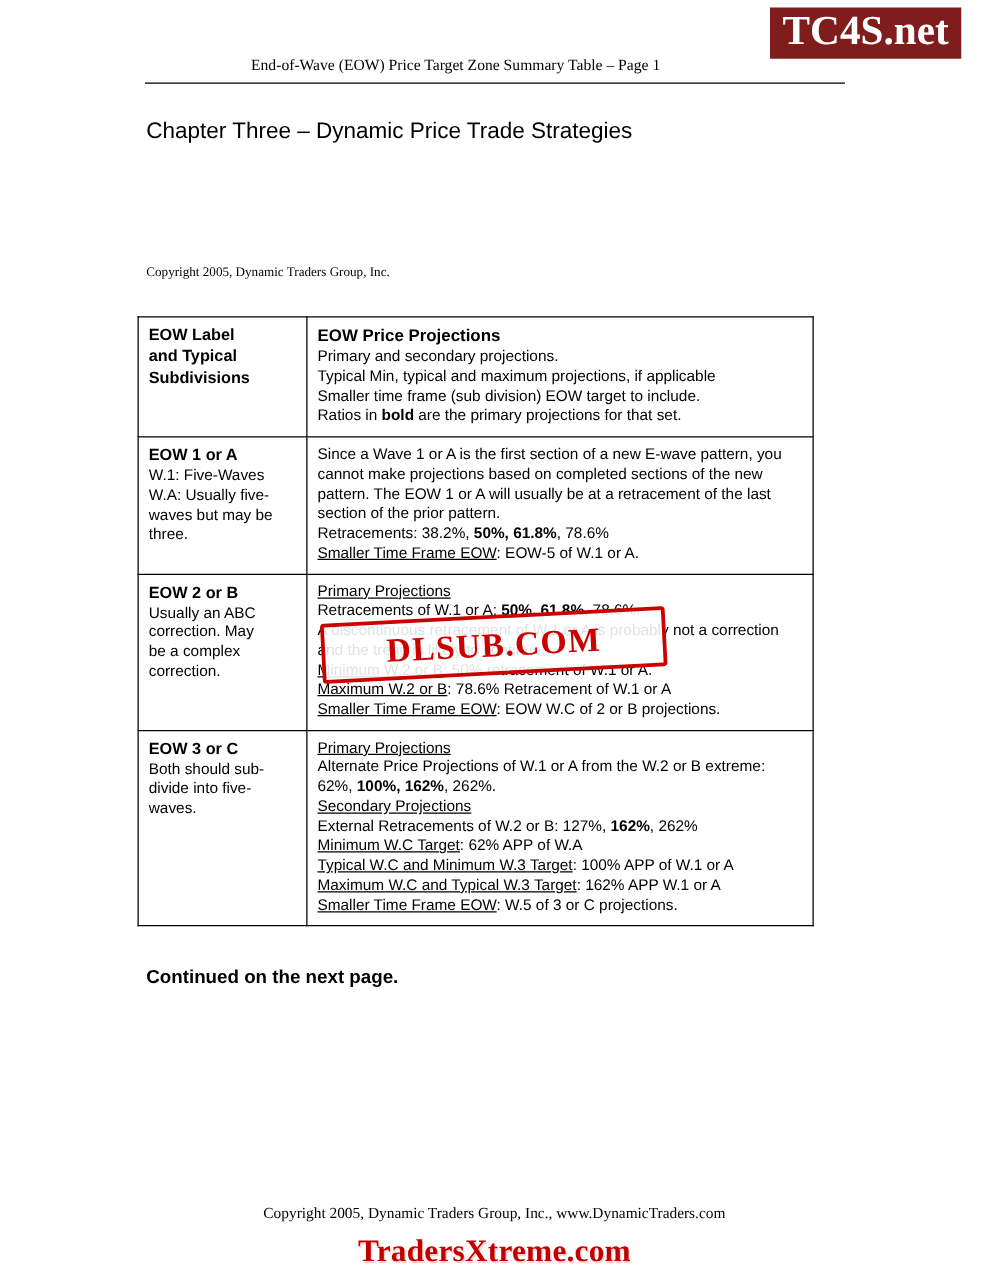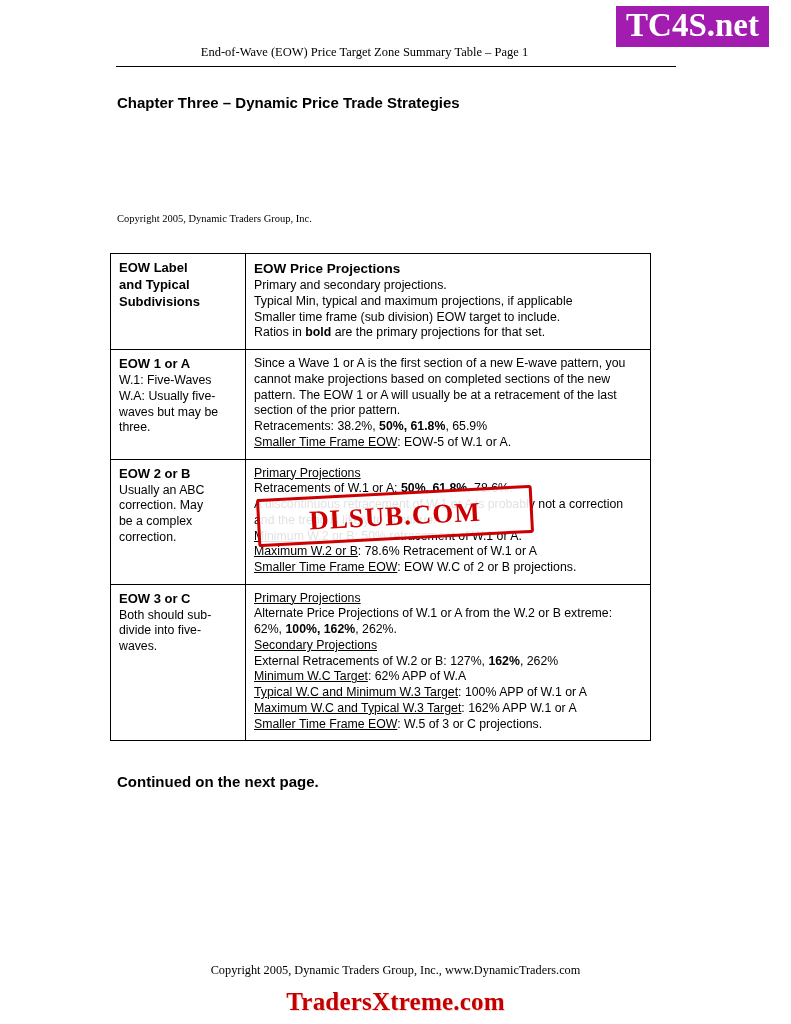--- a/index.html
+++ b/index.html
@@ -25,21 +25,21 @@
 
   
   .tc4s-watermark {
     position: absolute;
     right: 22px;
     top: 6px;
     font-family: "Liberation Serif", serif;
     font-size: 33px;
     font-weight: bold;
     color: #ffffff;
-    background: #a21caf;
+    background: #7f1d1d;
     padding: 2px 10px 4px 10px;
     letter-spacing: 0px;
     line-height: 1.05;
   }
 
   
   .header-text {
     position: absolute;
     left: 0;
     top: 45px;
@@ -55,22 +55,22 @@
     width: 560px;
     border-top: 1px solid #000000;
     height: 0;
   }
 
   
   .chapter-line {
     position: absolute;
     left: 117px;
     top: 94px;
-    font-size: 15px;
-    font-weight: bold;
+    font-size: 18px;
+    font-weight: normal;
   }
   .module-line {
     position: absolute;
     left: 117px;
     top: 123px;
     font-size: 15px;
     font-weight: bold;
   }
 
   
@@ -217,21 +217,21 @@
       <tr>
         <td class="col-left">
           <span class="cell-head ln">EOW 1 or A</span>
           <span class="ln">W.1: Five-Waves</span>
           <span class="ln">W.A: Usually five-</span>
           <span class="ln">waves but may be</span>
           <span class="ln">three.</span>
         </td>
         <td class="col-right">
           <div>Since a Wave 1 or A is the first section of a new E-wave pattern, you cannot make projections based on completed sections of the new pattern. The EOW 1 or A will usually be at a retracement of the last section of the prior pattern.</div>
-          <div><span>Retracements: 38.2%, </span><b>50%, 61.8%</b><span>, 65.9%</span></div>
+          <div><span>Retracements: 38.2%, </span><b>50%, 61.8%</b><span>, 78.6%</span></div>
           <div><span class="u">Smaller Time Frame EOW</span><span>: EOW-5 of W.1 or A.</span></div>
         </td>
       </tr>
 
       <tr>
         <td class="col-left">
           <span class="cell-head ln">EOW 2 or B</span>
           <span class="ln">Usually an ABC</span>
           <span class="ln">correction. May</span>
           <span class="ln">be a complex</span>

